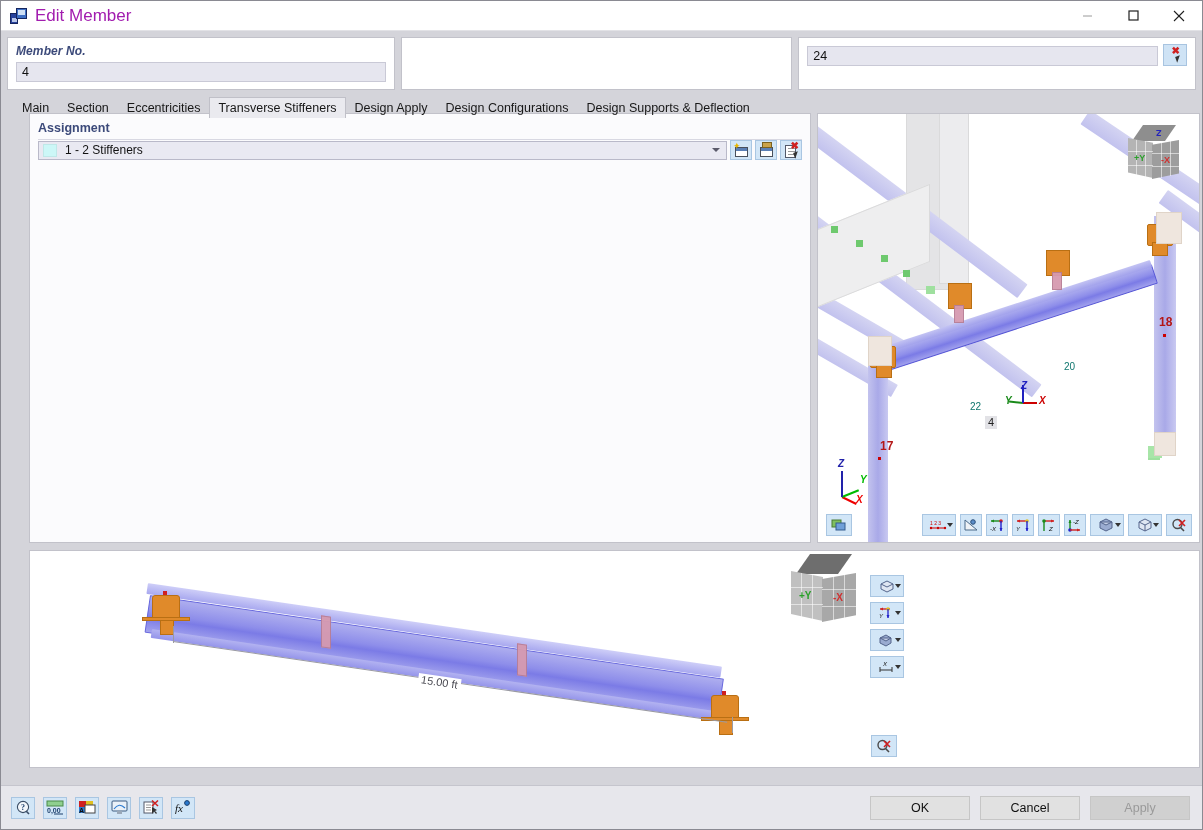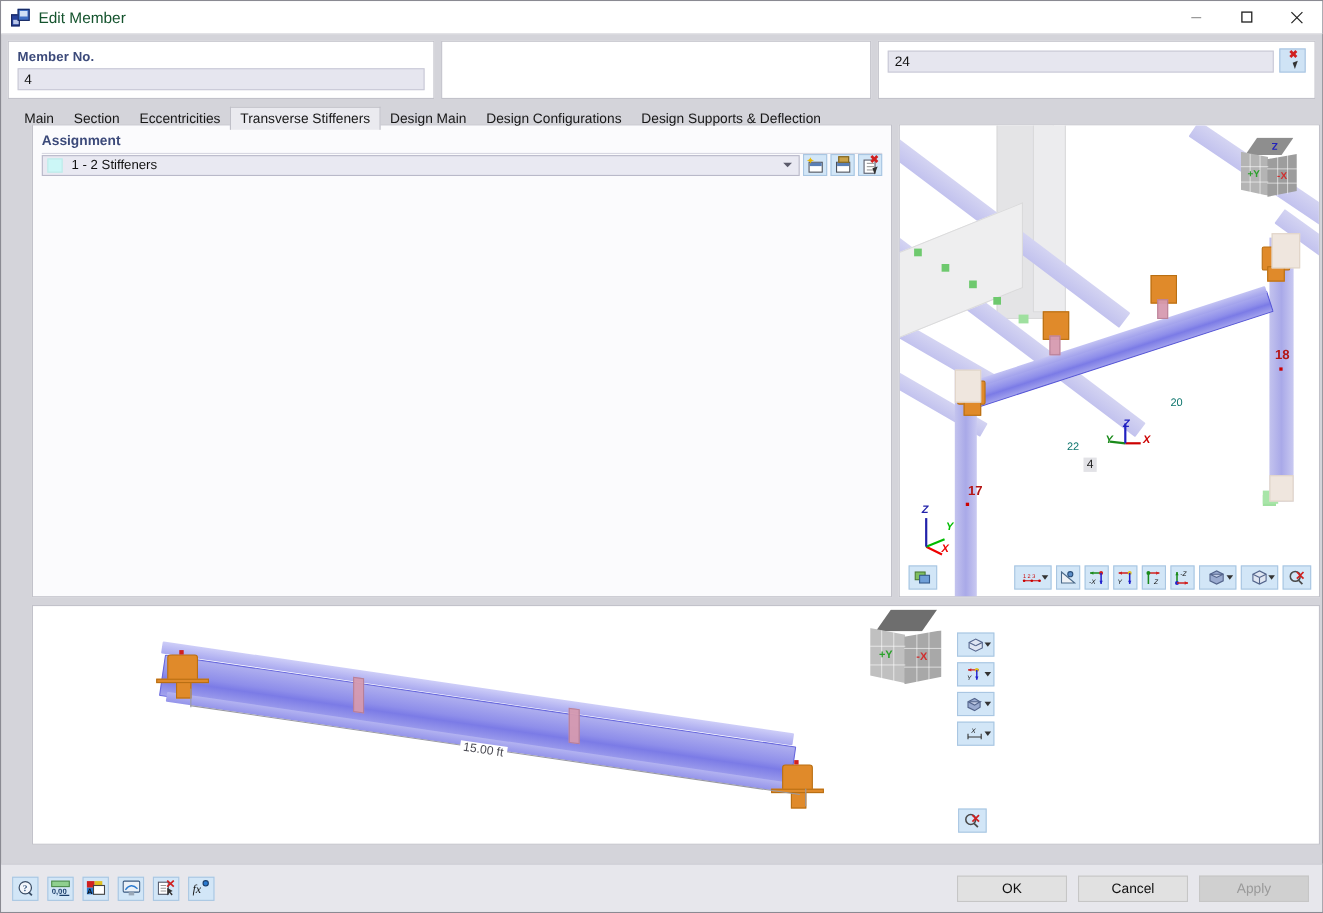--- a/index.html
+++ b/index.html
@@ -14,32 +14,32 @@
   }
   .win{position:relative;width:1203px;height:830px;background:#d4d4da;box-sizing:border-box;border:1px solid #8a8a92;}
 
   
   .titlebar{height:29px;background:#ffffff;display:flex;align-items:center;border-bottom:1px solid #e2e2e6;}
   .app-icon{width:17px;height:16px;margin-left:9px;margin-right:8px;position:relative;flex:none;}
   .app-icon .sq1{position:absolute;left:0;bottom:0;width:8px;height:11px;background:#27429c;border:1px solid #16255e;box-sizing:border-box;}
   .app-icon .sq1:after{content:"";position:absolute;left:1px;bottom:1px;width:5px;height:4px;background:#b9c6e8;}
   .app-icon .sq2{position:absolute;right:0;top:0;width:11px;height:11px;background:#3e6fc4;border:1px solid #16255e;box-sizing:border-box;}
   .app-icon .sq2:after{content:"";position:absolute;left:1px;top:1px;width:7px;height:5px;background:#cfe0f5;}
-  .title-text{font-size:14px;color:#14532d;}
+  .title-text{font-size:17px;color:#a21caf;}
   .win-controls{margin-left:auto;display:flex;height:29px;}
   .wc{width:46px;height:29px;display:flex;align-items:center;justify-content:center;font-size:13px;color:#202020;}
   .wc.min{color:#9a9a9a;}
 
   
   .hdr-row{display:flex;gap:6px;padding:6px 6px 0 6px;box-sizing:border-box;}
   .hdr-box{background:#fff;border:1px solid #c2c2ca;box-sizing:border-box;padding:6px 8px 7px 8px;}
   .hdr-box.b1{width:389px;}
   .hdr-box.b2{width:393px;}
   .hdr-box.b3{width:399px;}
-  .hdr-label{font-size:12px;font-weight:bold;color:#3c4a7a;margin-bottom:4px;letter-spacing:.1px;}
+  .hdr-label{font-size:12px;font-weight:bold;color:#3c4a7a;margin-bottom:4px;letter-spacing:.1px;font-style:italic;}
   .hdr-field{background:#e6e6ef;border:1px solid #c9c9d6;box-sizing:border-box;height:20px;line-height:19px;
              padding:0 5px;font-size:12.5px;color:#111;}
   .hdr-inline{display:flex;align-items:flex-end;gap:5px;}
   .hdr-inline .hdr-field{flex:1;}
   .pickbtn{width:24px;height:22px;background:#cfe3f5;border:1px solid #a8c4e0;box-sizing:border-box;
            position:relative;flex:none;}
 
   
   .tabs{display:flex;align-items:flex-end;margin:8px 0 0 12px;height:20px;position:relative;z-index:3;}
   .tab{font-size:12.5px;padding:3px 8px 3px 8px;line-height:14px;background:transparent;color:#171717;
@@ -184,21 +184,21 @@
         </div>
       </div>
     </div>
   </div>
 
   <div class="tabs">
     <div class="tab">Main</div>
     <div class="tab">Section</div>
     <div class="tab">Eccentricities</div>
     <div class="tab active">Transverse Stiffeners</div>
-    <div class="tab">Design Main</div>
+    <div class="tab">Design Apply</div>
     <div class="tab">Design Configurations</div>
     <div class="tab">Design Supports &amp; Deflection</div>
   </div>
 
   <div class="content">
 
     <div class="panel panel-left">
       <div class="sect-title">Assignment</div>
       <div class="sect-underline"></div>
 

